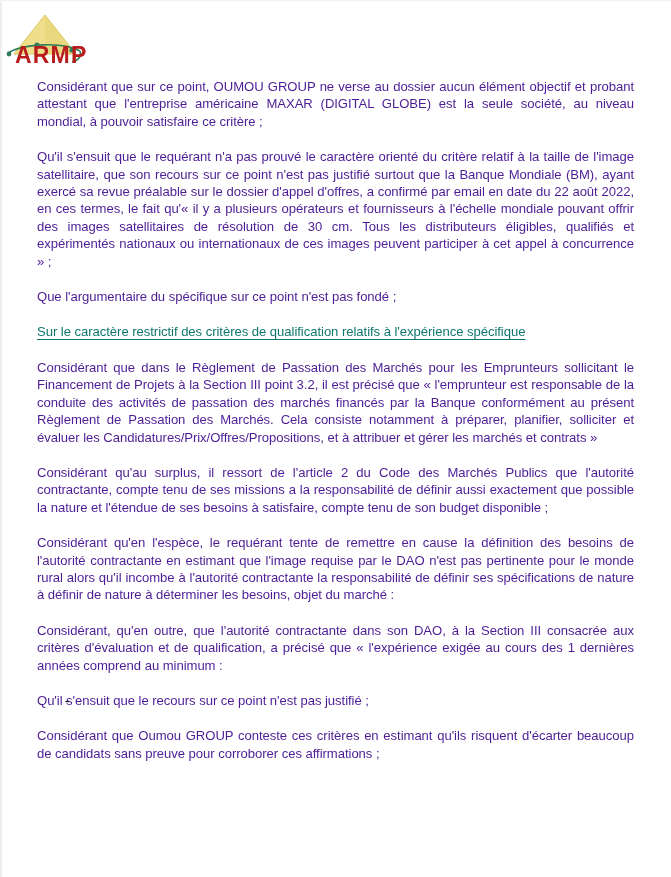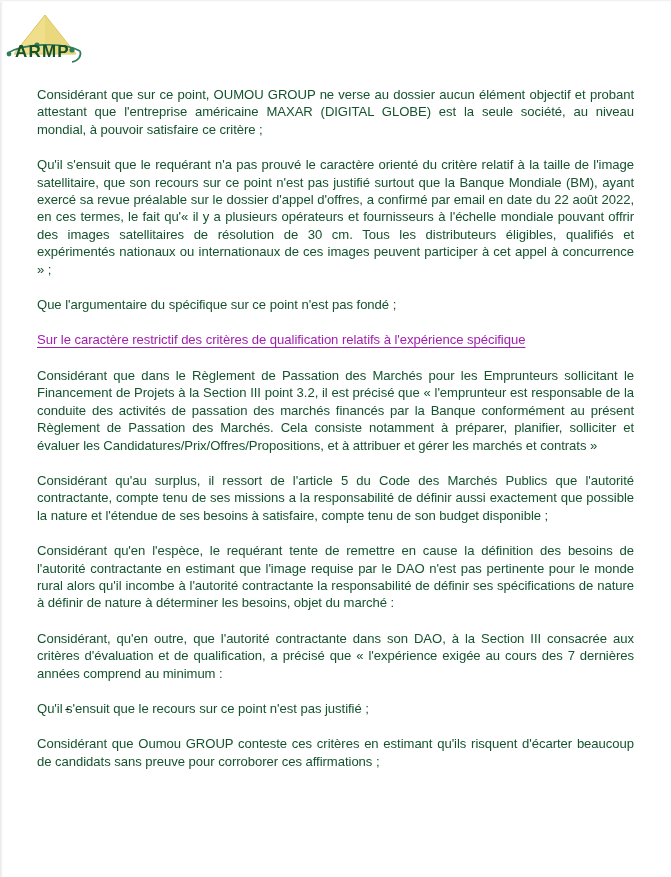--- a/index.html
+++ b/index.html
@@ -43,51 +43,51 @@
     width: 78px;
     height: 58px;
   }
   #logo svg { display: block; }
   .logo-word {
     position: absolute;
     left: 9px;
     top: 33px;
     font-family: "Liberation Sans", sans-serif;
     font-weight: bold;
-    font-size: 17px;
+    font-size: 23px;
     letter-spacing: 1.2px;
-    color: #14532d;
+    color: #b91c1c;
   }
 
   
   #body-text {
     position: absolute;
     left: 37px;
     top: 78px;
     width: 597px;
   }
   p.para {
-    margin: 8px 0 18px 0;
+    margin: 0 0 18px 0;
     font-size: 13.1px;
     line-height: 17.4px;
     text-align: justify;
     text-justify: inter-word;
-    color: #14532d;
+    color: #4c1d95;
     letter-spacing: -0.05px;
   }
   p.para:last-child { margin-bottom: 0; }
 
   p.heading-underline {
     margin: 0 0 18px 0;
     font-size: 13.1px;
     line-height: 17.4px;
     text-align: left;
     text-decoration: underline;
     text-underline-offset: 2.5px;
-    color: #a21caf;
+    color: #0f766e;
     letter-spacing: -0.05px;
   }
 
   
   ul.dash-list {
     margin: 4px 0 18px 0;
     padding: 0;
     list-style: none;
   }
   ul.dash-list li {
@@ -136,23 +136,23 @@
 
   <div id="body-text">
 
     <p class="para">Considérant que sur ce point, OUMOU GROUP ne verse au dossier aucun élément objectif et probant attestant que l'entreprise américaine MAXAR (DIGITAL GLOBE) est la seule société, au niveau mondial, à pouvoir satisfaire ce critère ;</p>
     <p class="para">Qu'il s'ensuit que le requérant n'a pas prouvé le caractère orienté du critère relatif à la taille de l'image satellitaire, que son recours sur ce point n'est pas justifié surtout que la Banque Mondiale (BM), ayant exercé sa revue préalable sur le dossier d'appel d'offres, a confirmé par email en date du 22 août 2022, en ces termes, le fait qu'« il y a plusieurs opérateurs et fournisseurs à l'échelle mondiale pouvant offrir des images satellitaires de résolution de 30 cm. Tous les distributeurs éligibles, qualifiés et expérimentés nationaux ou internationaux de ces images peuvent participer à cet appel à concurrence » ;</p>
     <p class="para">Que l'argumentaire du spécifique sur ce point n'est pas fondé ;</p>
 
     <p class="heading-underline">Sur le caractère restrictif des critères de qualification relatifs à l'expérience spécifique</p>
 
     <p class="para">Considérant que dans le Règlement de Passation des Marchés pour les Emprunteurs sollicitant le Financement de Projets à la Section III point 3.2, il est précisé que « l'emprunteur est responsable de la conduite des activités de passation des marchés financés par la Banque conformément au présent Règlement de Passation des Marchés. Cela consiste notamment à préparer, planifier, solliciter et évaluer les Candidatures/Prix/Offres/Propositions, et à attribuer et gérer les marchés et contrats »</p>
-    <p class="para">Considérant qu'au surplus, il ressort de l'article 5 du Code des Marchés Publics que l'autorité contractante, compte tenu de ses missions a la responsabilité de définir aussi exactement que possible la nature et l'étendue de ses besoins à satisfaire, compte tenu de son budget disponible ;</p>
+    <p class="para">Considérant qu'au surplus, il ressort de l'article 2 du Code des Marchés Publics que l'autorité contractante, compte tenu de ses missions a la responsabilité de définir aussi exactement que possible la nature et l'étendue de ses besoins à satisfaire, compte tenu de son budget disponible ;</p>
     <p class="para">Considérant qu'en l'espèce, le requérant tente de remettre en cause la définition des besoins de l'autorité contractante en estimant que l'image requise par le DAO n'est pas pertinente pour le monde rural alors qu'il incombe à l'autorité contractante la responsabilité de définir ses spécifications de nature à définir de nature à déterminer les besoins, objet du marché :</p>
-    <p class="para">Considérant, qu'en outre, que l'autorité contractante dans son DAO, à la Section III consacrée aux critères d'évaluation et de qualification, a précisé que « l'expérience exigée au cours des 7 dernières années comprend au minimum :</p>
+    <p class="para">Considérant, qu'en outre, que l'autorité contractante dans son DAO, à la Section III consacrée aux critères d'évaluation et de qualification, a précisé que « l'expérience exigée au cours des 1 dernières années comprend au minimum :</p>
 
     <ul class="dash-list">
       <li>
         <span class="dash">-</span>
       </li>
       <li>
         <span class="dash">-</span>
       </li>
     </ul>
 

